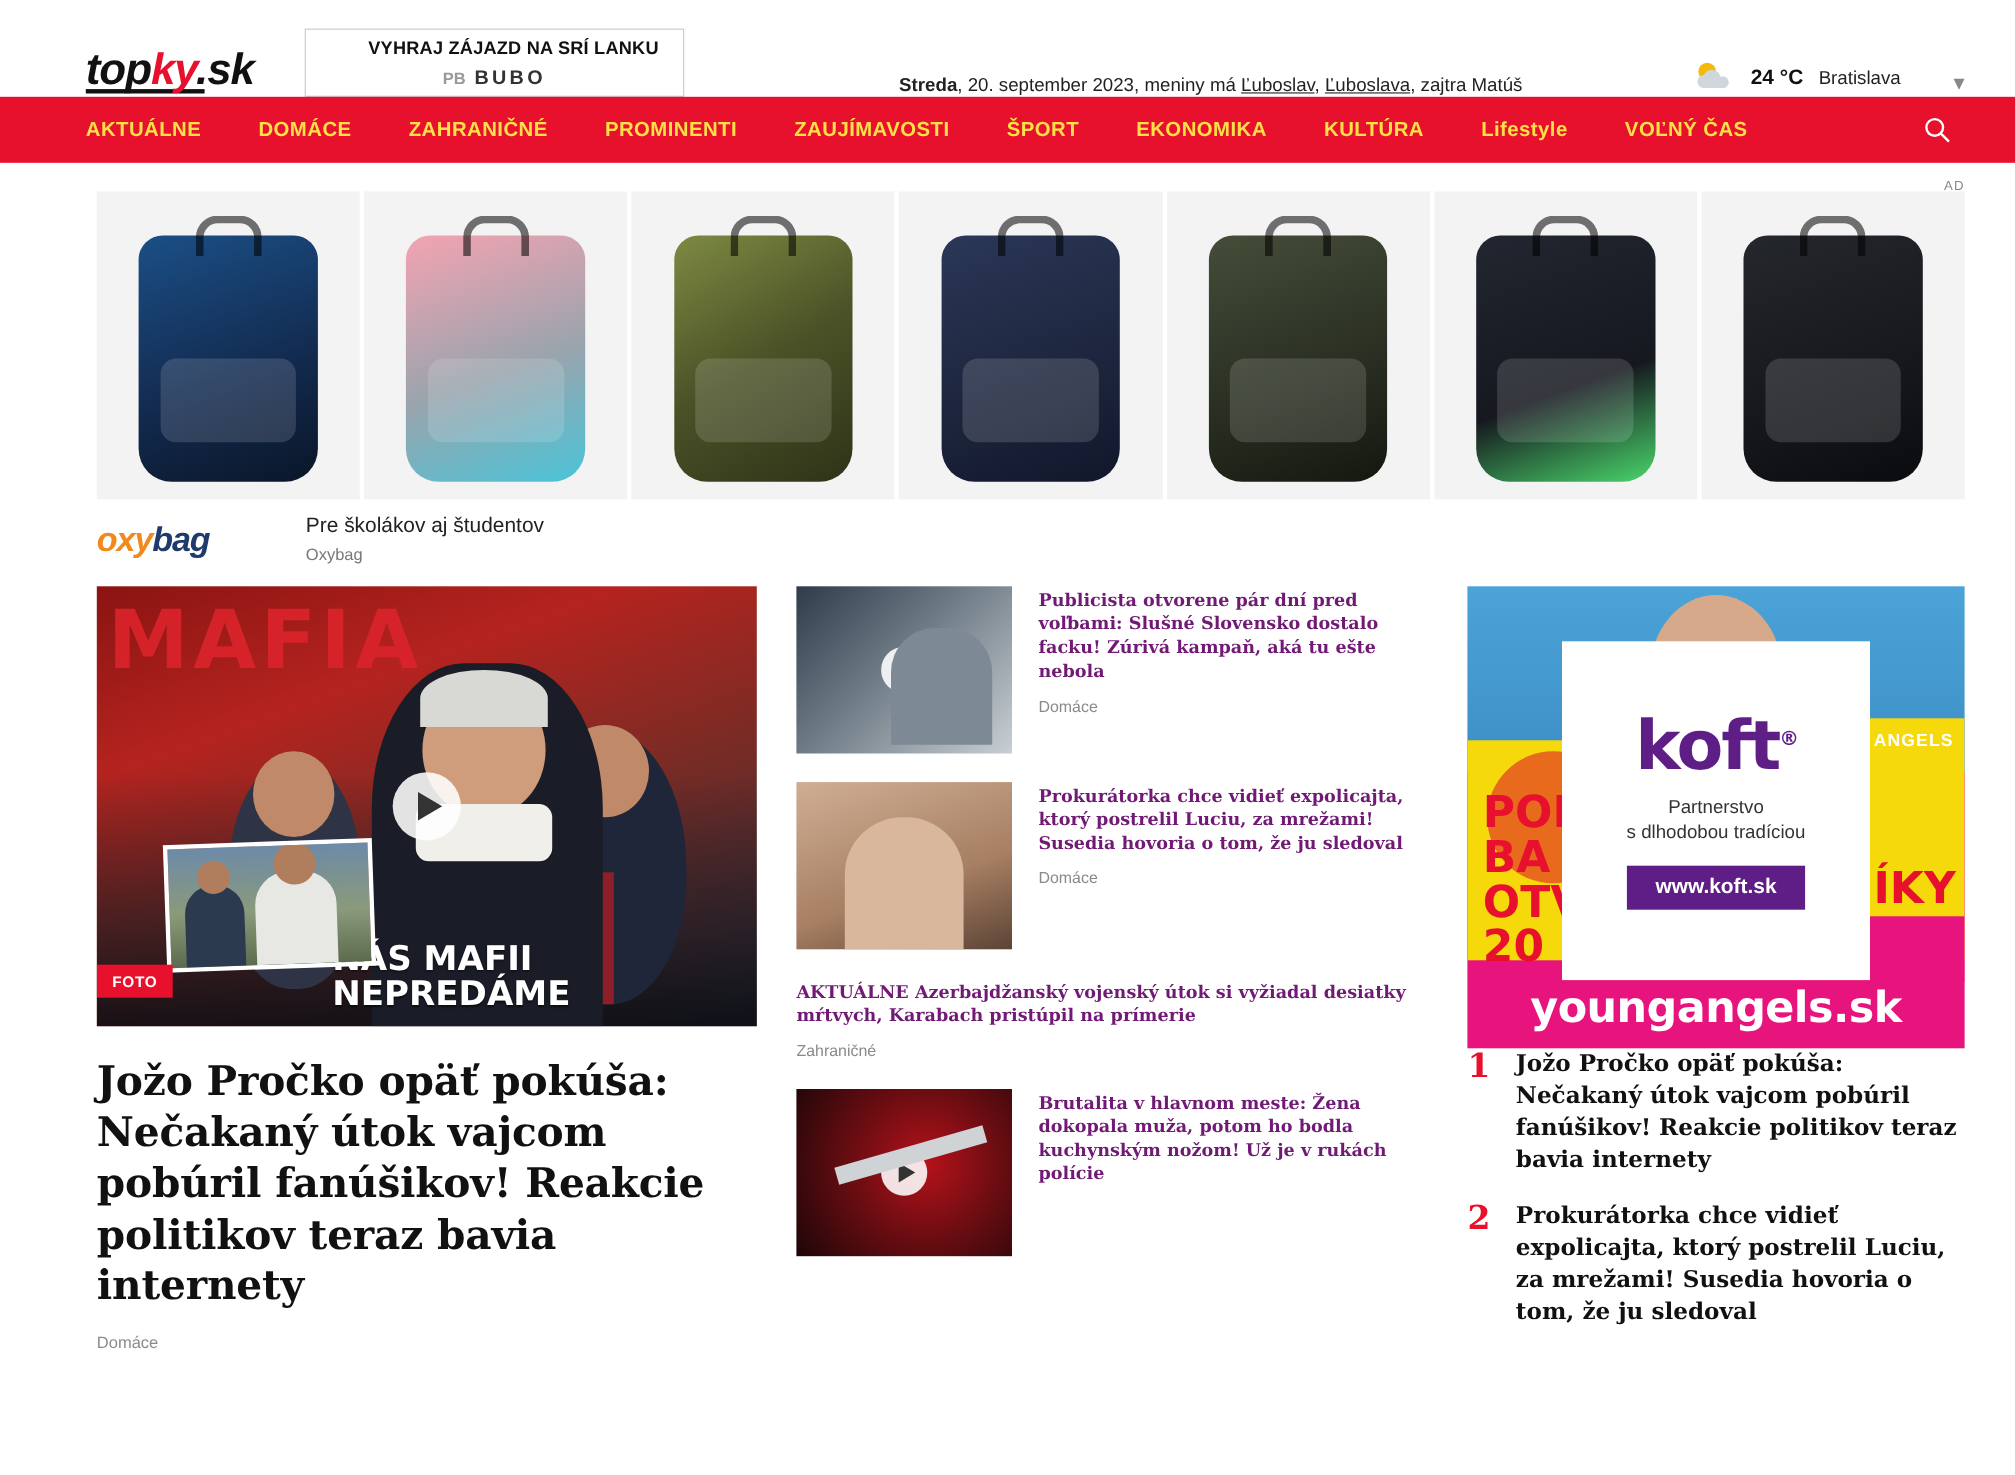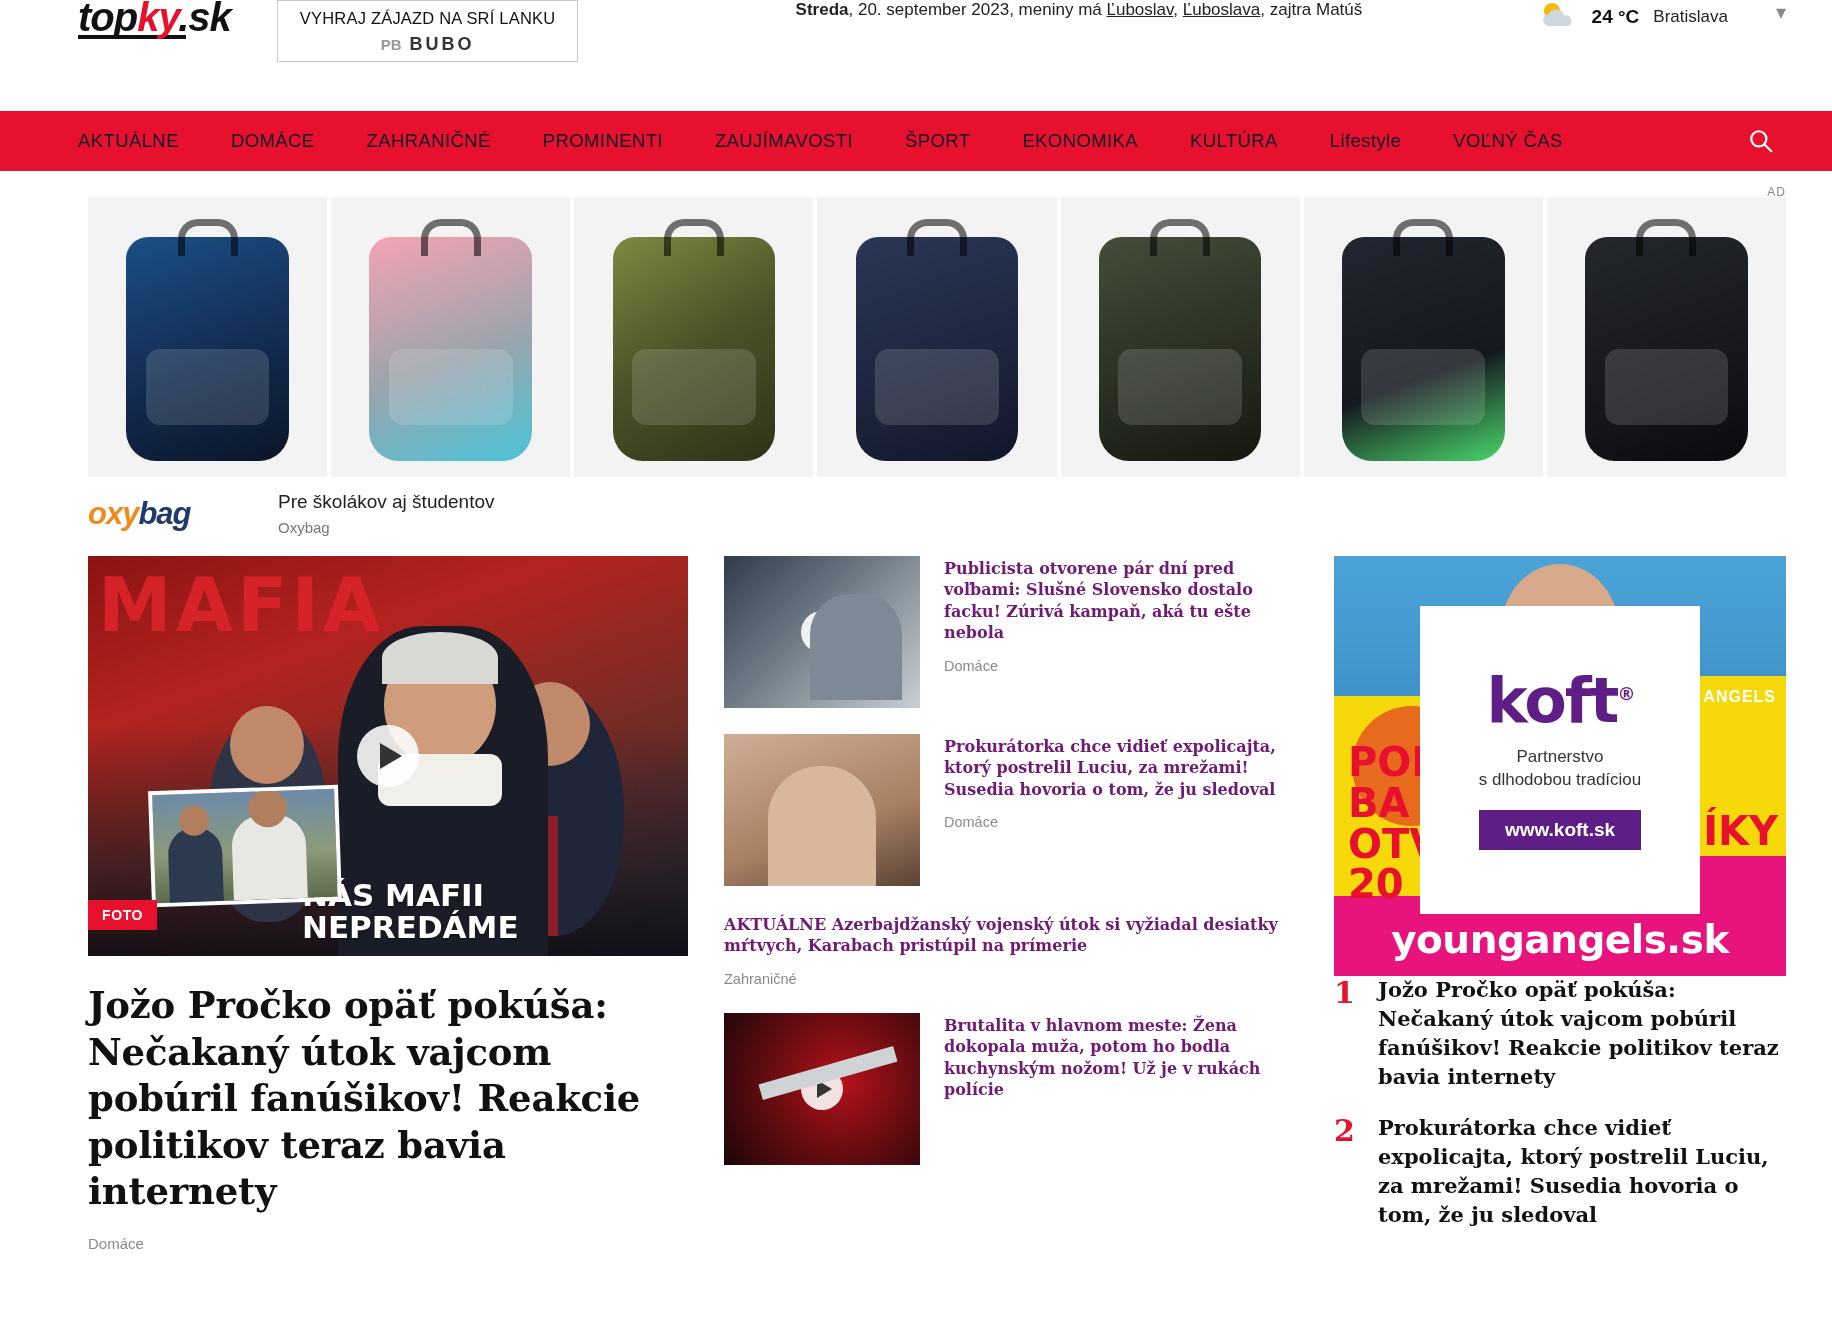--- a/index.html
+++ b/index.html
@@ -6,23 +6,23 @@
   html, body {
     margin: 0; padding: 0;
     background: #ffffff;
     font-family: "Liberation Sans", sans-serif;
     width: 1832px;
   }
   body { width: 1832px; height: 1341px; overflow: hidden; }
 
   
   .header {
-    height: 111px;
-    display: flex;
-    align-items: flex-start;
+    height: 88px;
+    display: flex;
+    align-items: flex-end;
     padding: 0 46px 0 78px;
     position: relative;
   }
   .logo {
     font-size: 40px;
     font-weight: bold;
     font-style: italic;
     letter-spacing: -1px;
     color: #111;
     margin-right: 46px;
@@ -40,24 +40,25 @@
   }
   .promo-box {
     border: 1px solid #c9c9c9;
     padding: 8px 22px 6px 22px;
     text-align: center;
     margin-right: 60px;
     min-width: 300px;
   }
   .promo-box .promo-title {
     font-size: 16.5px;
-    font-weight: normal;
+    font-weight: bold;
     letter-spacing: .2px;
     color: #111;
     white-space: nowrap;
+    margin-left: 35px;
   }
   .promo-box .promo-brand {
     margin-top: 6px;
     font-size: 18px;
     font-weight: bold;
     letter-spacing: 3px;
     color: #333;
   }
   .promo-box .promo-brand .pb { color: #999; font-size: 15px; letter-spacing: 0; }
   .header-date {
@@ -94,23 +95,23 @@
     position: relative;
   }
   .nav ul {
     list-style: none;
     margin: 0; padding: 0;
     display: flex;
     flex: 1;
     gap: 0;
   }
   .nav li {
-    color: #0f172a;
+    color: #fde047;
     font-size: 18.5px;
-    font-weight: normal;
+    font-weight: bold;
     letter-spacing: .4px;
     padding: 0 26px;
     cursor: pointer;
     white-space: nowrap;
   }
   .nav li:first-child { padding-left: 0; }
   .search-icon {
     width: 26px; height: 26px;
     margin-right: 12px;
   }

